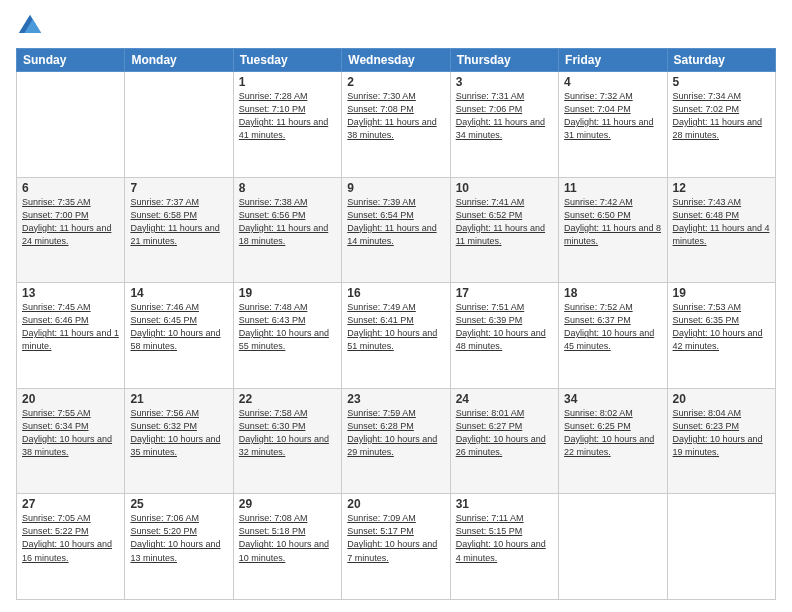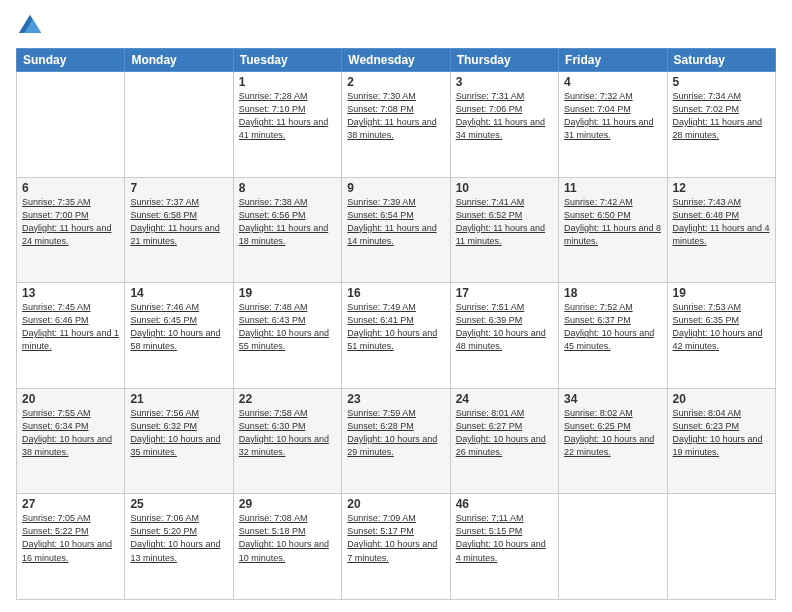--- a/index.html
+++ b/index.html
@@ -172,19 +172,19 @@
           <td><span class="day-number">23</span><span class="day-info">Sunrise: 7:59 AM<br>Sunset: 6:28 PM<br>Daylight: 10 hours and 29 minutes.</span></td>
           <td><span class="day-number">24</span><span class="day-info">Sunrise: 8:01 AM<br>Sunset: 6:27 PM<br>Daylight: 10 hours and 26 minutes.</span></td>
           <td><span class="day-number">34</span><span class="day-info">Sunrise: 8:02 AM<br>Sunset: 6:25 PM<br>Daylight: 10 hours and 22 minutes.</span></td>
           <td><span class="day-number">20</span><span class="day-info">Sunrise: 8:04 AM<br>Sunset: 6:23 PM<br>Daylight: 10 hours and 19 minutes.</span></td>
         </tr>
         <tr>
           <td><span class="day-number">27</span><span class="day-info">Sunrise: 7:05 AM<br>Sunset: 5:22 PM<br>Daylight: 10 hours and 16 minutes.</span></td>
           <td><span class="day-number">25</span><span class="day-info">Sunrise: 7:06 AM<br>Sunset: 5:20 PM<br>Daylight: 10 hours and 13 minutes.</span></td>
           <td><span class="day-number">29</span><span class="day-info">Sunrise: 7:08 AM<br>Sunset: 5:18 PM<br>Daylight: 10 hours and 10 minutes.</span></td>
           <td><span class="day-number">20</span><span class="day-info">Sunrise: 7:09 AM<br>Sunset: 5:17 PM<br>Daylight: 10 hours and 7 minutes.</span></td>
-          <td><span class="day-number">46</span><span class="day-info">Sunrise: 7:11 AM<br>Sunset: 5:15 PM<br>Daylight: 10 hours and 4 minutes.</span></td>
+          <td><span class="day-number">31</span><span class="day-info">Sunrise: 7:11 AM<br>Sunset: 5:15 PM<br>Daylight: 10 hours and 4 minutes.</span></td>
           <td class="empty-cell"></td>
           <td class="empty-cell"></td>
         </tr>
       </tbody>
   </table>
 </div>
 
 </body></html>

